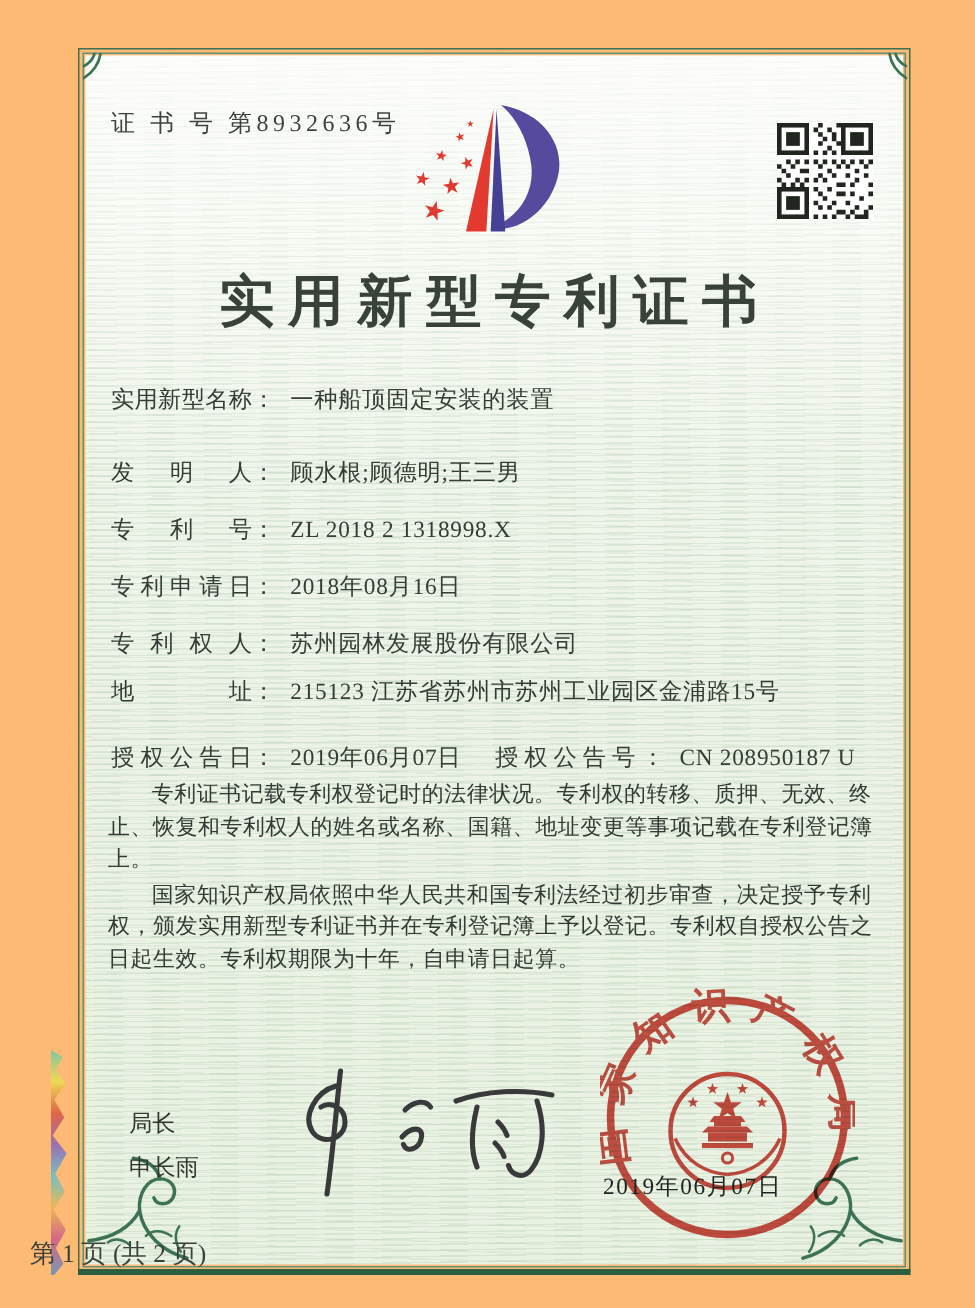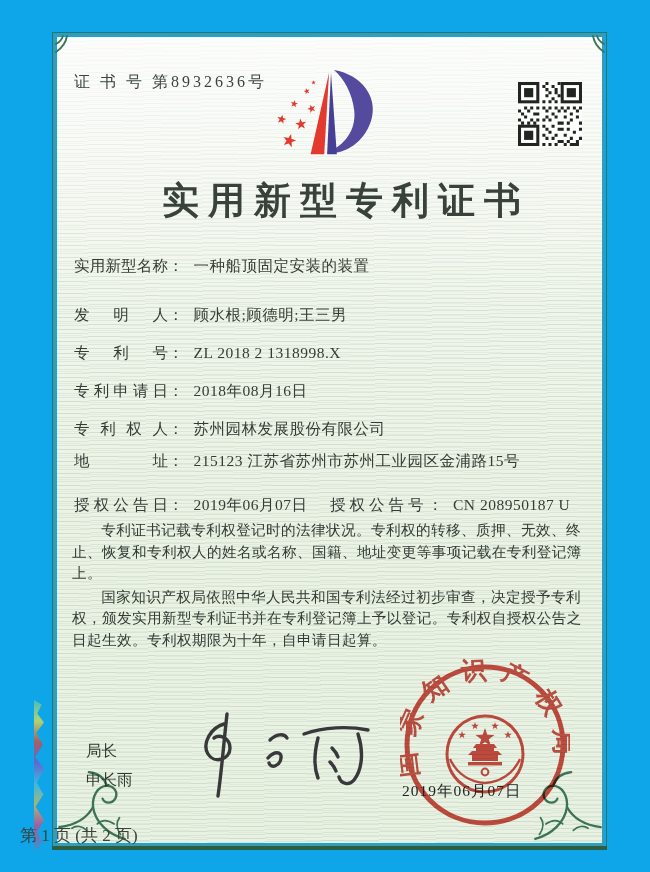--- a/index.html
+++ b/index.html
@@ -1,42 +1,42 @@
 <!DOCTYPE html>
 <html><head>
 <meta charset="utf-8">
 <style>
   html,body{margin:0;padding:0;background:#ffffff;}
-  .stage{position:relative;width:650px;height:872px;background:#0ea5e9;overflow:hidden;
+  .stage{position:relative;width:650px;height:872px;background:#fdba74;overflow:hidden;
          font-family:"Liberation Serif","DejaVu Serif",serif;color:#333a33;}
   
   .frame{position:absolute;left:52px;top:32px;width:555px;height:816px;
          border:1.5px solid #3a7152;box-sizing:border-box;}
   .frame::before{content:"";position:absolute;inset:2px;border:1px solid #63927a;pointer-events:none;}
   .frame-bottom-rule{position:absolute;left:-1px;right:-1px;bottom:-3px;height:4px;background:#2c5e42;}
   .paper{position:absolute;inset:4px;
     background:
       linear-gradient(180deg,rgba(255,255,255,.78) 0%,rgba(255,255,255,0) 34%),
       repeating-linear-gradient(179deg,rgba(104,152,112,.14) 0 1px,rgba(0,0,0,0) 1px 4px),
       repeating-linear-gradient(181.5deg,rgba(104,152,112,.09) 0 1px,rgba(0,0,0,0) 1px 6px),
       linear-gradient(180deg,#f5f8f1 0%,#ecf3e6 55%,#e9f1e2 100%);}
   .abs{position:absolute;}
   .cert-no{left:74px;top:72px;font-size:16px;letter-spacing:3px;color:#3b433c;}
   .title{left:52px;top:176px;width:556px;text-align:center;font-size:37px;font-weight:700;
-         letter-spacing:9px;color:#38423a;padding-left:16px;}
+         letter-spacing:9px;color:#38423a;}
   .row{left:74px;height:22px;display:flex;align-items:baseline;font-size:15.5px;color:#343c35;white-space:nowrap;justify-content:flex-end;}
   .lab{display:inline-block;width:94px;text-align:justify;text-align-last:justify;letter-spacing:0;}
   .colon{margin-right:10px;}
   .val{letter-spacing:.5px;}
   .pair2{left:330px;top:495px;}
   .pair2 .lab2{letter-spacing:4px;}
   .paras{left:72px;top:520px;width:510px;font-size:14.6px;line-height:21.5px;color:#323a33;}
   .paras p{margin:0 0 2px 0;text-indent:2em;letter-spacing:.4px;}
   .director{left:86px;top:736px;font-size:15.5px;line-height:29px;color:#2f372f;
-            font-family:Liberation Sans, sans-serif;}
+            font-family:Liberation Mono, monospace;}
   .sig{left:172px;top:706px;}
   .sealwrap{left:400px;top:657px;width:170px;height:170px;mix-blend-mode:multiply;opacity:.93;}
   .sealdate{left:402px;top:781px;font-size:15.5px;letter-spacing:1px;color:#1e2220;}
   .footer{left:20px;top:824px;width:560px;text-align:left;font-size:17px;color:#3a423b;}
   .qr{left:518px;top:82px;}
   .logo{left:268px;top:64px;}
   .rainbow{left:34px;top:700px;width:11px;height:150px;opacity:.75;filter:blur(.4px);
     background:linear-gradient(180deg,#57c7b0 0%,#e8e24a 14%,#d44a3a 28%,#7a57c7 42%,#4ac0e0 56%,#e2b84a 70%,#c74a8e 84%,#4a8ec7 100%);
     clip-path:polygon(0 0,70% 3%,30% 9%,90% 15%,20% 22%,80% 30%,10% 38%,95% 46%,25% 55%,85% 63%,15% 71%,90% 80%,30% 88%,75% 95%,20% 100%,0 100%);}
   .flourish{position:absolute;}

